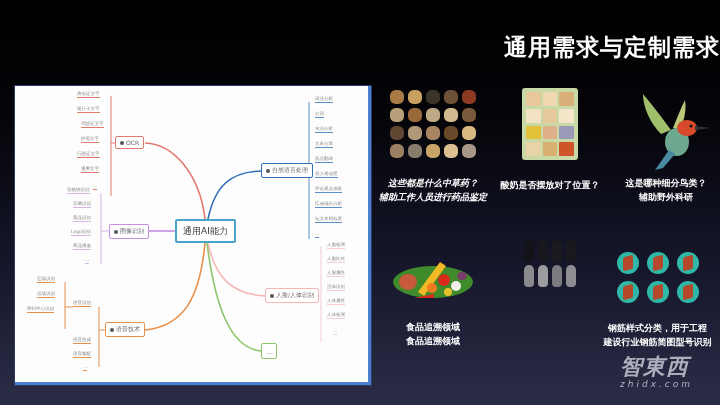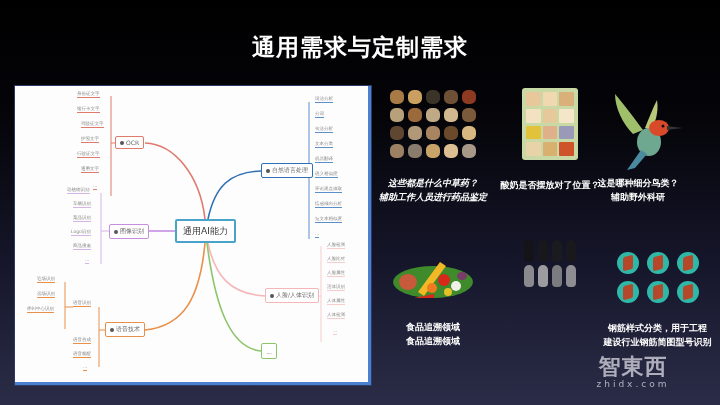--- a/index.html
+++ b/index.html
@@ -4,21 +4,21 @@
 <style>
   * { margin:0; padding:0; box-sizing:border-box; }
   html, body { width:720px; height:405px; overflow:hidden; }
   body {
     background: linear-gradient(180deg, #000000 0%, #05050a 30%, #15162a 65%, #2b2d48 100%);
     font-family: "DejaVu Sans", "Liberation Sans", sans-serif;
     position: relative;
     color:#fff;
   }
   .slide-title {
-    position:absolute; left:0; top:32px; width:720px; text-align:center;
+    position:absolute; left:0; top:32px; width:720px; text-align:right;
     font-size:23px; font-weight:bold; color:#fff; letter-spacing:1px;
   }
   
   .mindmap {
     position:absolute; left:15px; top:86px; width:356px; height:299px;
     background:#fdfdfe; border-right:3px solid #4b7fd0; border-bottom:3px solid #4b7fd0;
     box-shadow: 0 0 0 1px #2b3b63;
     overflow:hidden;
   }
   .mindmap svg { position:absolute; left:0; top:0; }
@@ -44,21 +44,21 @@
   .herb { width:14px; height:14px; border-radius:40%; }
   .shelf { width:56px; height:72px; margin:0 auto; background:#c9d9a6; border-radius:3px; padding:4px; display:flex; flex-direction:column; gap:3px; }
   .shelf-row { flex:1; display:flex; gap:2px; }
   .shelf-row span { flex:1; border-radius:1px; }
   .rebar-grid { display:grid; grid-template-columns:repeat(3,22px); grid-gap:7px 8px; width:82px; margin:0 auto; }
   .rebar { width:22px; height:22px; border-radius:50%; background:#2fb8a8; position:relative; }
   .rebar::after { content:""; position:absolute; left:6px; top:4px; width:10px; height:14px; background:#b5482a; border-radius:2px; transform:skewY(-15deg); }
   .soles { display:grid; grid-template-columns:repeat(4,10px); grid-gap:3px 4px; width:52px; margin:0 auto; }
   .sole { width:10px; height:22px; border-radius:5px 5px 4px 4px; }
   .watermark {
-    position:absolute; left:588px; top:355px; width:90px; text-align:center; color:rgba(220,220,230,0.75);
+    position:absolute; left:620px; top:355px; width:90px; color:rgba(220,220,230,0.75);font-style:italic;
   }
   .wm-logo { font-size:22px; font-weight:bold; letter-spacing:1px; line-height:24px; }
   .wm-url { font-size:9px; letter-spacing:3px; }
 </style>
 </head>
 <body>
 
 <div class="slide-title">通用需求与定制需求</div>
 
 <div class="mindmap">
@@ -205,21 +205,21 @@
     <div class="shelf-row">
         <span style="background:#e8d2a8"></span>
         <span style="background:#d8b070"></span>
         <span style="background:#d0542a"></span>
       </div>
   </div>
   <div style="height:18px"></div>
   <div class="caption">酸奶是否摆放对了位置？</div>
 </div>
 
-<div class="card" style="left:588px;top:88px;width:100px;">
+<div class="card" style="left:616px;top:88px;width:100px;">
   <svg width="90" height="84" viewBox="0 0 90 84">
     <path d="M22 6 C 34 20, 44 34, 50 42 L 40 46 C 30 36, 22 20, 22 6 Z" fill="#9fbf6a"></path>
     <path d="M64 12 C 66 24, 62 36, 58 42 L 52 40 C 56 30, 60 20, 64 12 Z" fill="#b8c878"></path>
     <ellipse cx="56" cy="54" rx="12" ry="14" fill="#6fa890"></ellipse>
     <ellipse cx="66" cy="40" rx="10" ry="8" fill="#d84a2a"></ellipse>
     <path d="M74 38 L 90 40 L 74 42 Z" fill="#333"></path>
     <path d="M48 62 L 34 82 L 42 80 L 54 66 Z" fill="#4a8aa0"></path>
     <circle cx="70" cy="38" r="1.5" fill="#111"></circle>
   </svg>
   <div style="height:0"></div>

